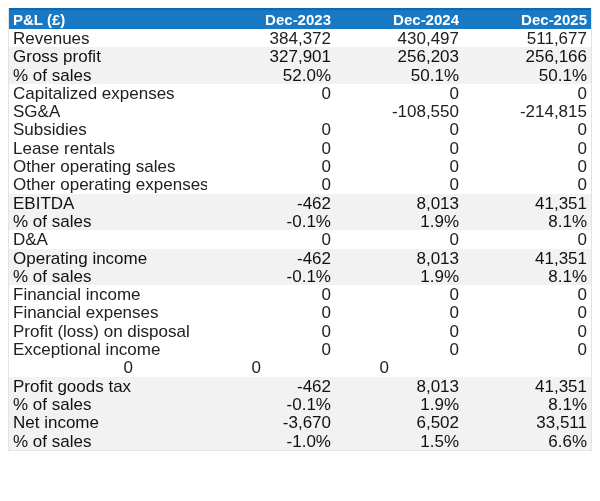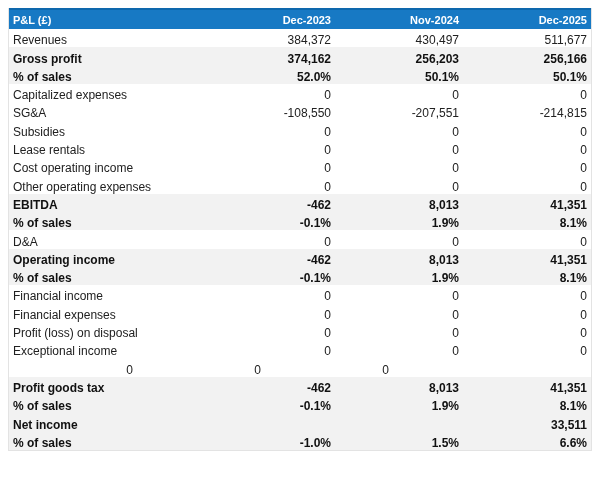--- a/index.html
+++ b/index.html
@@ -20,94 +20,93 @@
     background: #ffffff;
   }
   .thead {
     display: flex;
     align-items: center;
     height: 21px;
     background: var(--header-bg, #1779c4);
     border-top: 2px solid var(--header-border-top, #0e68ad);
     color: var(--header-text, #ffffff);
     font-weight: bold;
-    font-size: 11px;
+    font-size: 15px;
   }
   .row {
     display: flex;
-    align-items: flex-end;
+    align-items: flex-start;
     height: 18.3px;
-    font-size: 12px;
+    font-size: 17px;
     color: var(--body-text, #212121);
     background: #ffffff;
   }
   .row.emphasis {
     background: var(--emphasis-row-bg, #f2f2f2);
-    font-weight: bold;
+    font-weight: normal;
     color: #111111;
   }
   .cell { white-space: nowrap; overflow: hidden; }
   .cell.label { flex: 1; padding-left: 4px; text-align: left; }
   .cell.num  { width: 128px; padding-right: 4px; text-align: right; }
 </style>
 </head>
 <body style="--header-bg: #1779c4; --header-border-top: #0e68ad; --header-text: #ffffff; --emphasis-row-bg: #f2f2f2; --body-text: #212121; --table-border: #e3e3e3;">
 
 <div class="pnl-table">
   <div class="thead">
     <div class="cell label">P&amp;L (£)</div>
     <div class="cell num">Dec-2023</div>
-    <div class="cell num">Nov-2024</div>
+    <div class="cell num">Dec-2024</div>
     <div class="cell num">Dec-2025</div>
   </div>
   <div id="tbody">
       <div class="row">
     <div class="cell label">Revenues</div>
     <div class="cell num">384,372</div>
     <div class="cell num">430,497</div>
     <div class="cell num">511,677</div>
   </div>
       <div class="row emphasis">
     <div class="cell label">Gross profit</div>
-    <div class="cell num">374,162</div>
+    <div class="cell num">327,901</div>
     <div class="cell num">256,203</div>
     <div class="cell num">256,166</div>
   </div>
       <div class="row emphasis">
     <div class="cell label">% of sales</div>
     <div class="cell num">52.0%</div>
     <div class="cell num">50.1%</div>
     <div class="cell num">50.1%</div>
   </div>
       <div class="row">
     <div class="cell label">Capitalized expenses</div>
     <div class="cell num">0</div>
     <div class="cell num">0</div>
     <div class="cell num">0</div>
   </div>
       <div class="row">
     <div class="cell label">SG&amp;A</div>
     <div class="cell num">-108,550</div>
-    <div class="cell num">-207,551</div>
     <div class="cell num">-214,815</div>
   </div>
       <div class="row">
     <div class="cell label">Subsidies</div>
     <div class="cell num">0</div>
     <div class="cell num">0</div>
     <div class="cell num">0</div>
   </div>
       <div class="row">
     <div class="cell label">Lease rentals</div>
     <div class="cell num">0</div>
     <div class="cell num">0</div>
     <div class="cell num">0</div>
   </div>
       <div class="row">
-    <div class="cell label">Cost operating income</div>
+    <div class="cell label">Other operating sales</div>
     <div class="cell num">0</div>
     <div class="cell num">0</div>
     <div class="cell num">0</div>
   </div>
       <div class="row">
     <div class="cell label">Other operating expenses</div>
     <div class="cell num">0</div>
     <div class="cell num">0</div>
     <div class="cell num">0</div>
   </div>
@@ -177,20 +176,22 @@
     <div class="cell num">41,351</div>
   </div>
       <div class="row emphasis">
     <div class="cell label">% of sales</div>
     <div class="cell num">-0.1%</div>
     <div class="cell num">1.9%</div>
     <div class="cell num">8.1%</div>
   </div>
       <div class="row emphasis">
     <div class="cell label">Net income</div>
+    <div class="cell num">-3,670</div>
+    <div class="cell num">6,502</div>
     <div class="cell num">33,511</div>
   </div>
       <div class="row emphasis">
     <div class="cell label">% of sales</div>
     <div class="cell num">-1.0%</div>
     <div class="cell num">1.5%</div>
     <div class="cell num">6.6%</div>
   </div>
     </div>
 </div>

